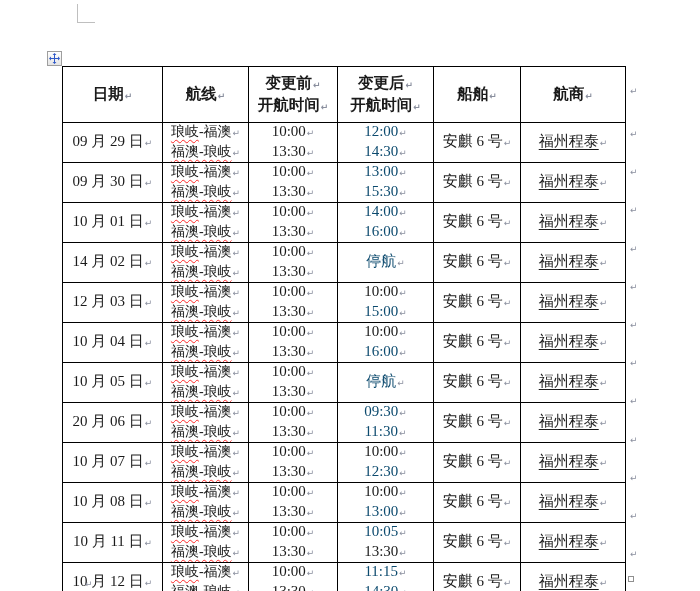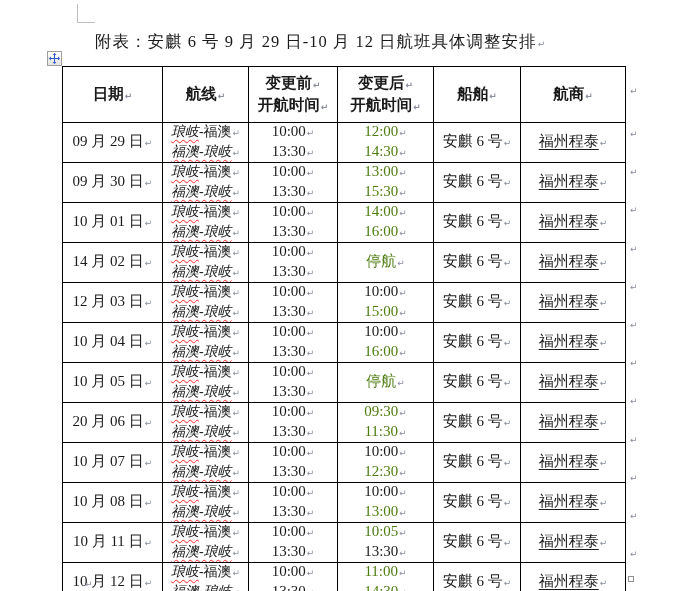--- a/index.html
+++ b/index.html
@@ -34,25 +34,25 @@
   }
   table.doc th,table.doc td{
     border:1.5px solid #000;padding:0;text-align:center;vertical-align:middle;
     overflow:hidden;white-space:nowrap;
   }
   tr.hdr{height:56px;}
   tr.r{height:38.2px;padding-left:48px;}
   th .ln{display:block;line-height:20px;font-size:15.5px;font-weight:bold;}
   td .ln{display:block;line-height:17.5px;font-size:15px;}
   td.route-cell .ln{font-size:14px;}
-  .t[data-color="red"]{color:#4d7c0f;margin-top:8px;}
+  .t[data-color="red"]{color:#0c4a6e;margin-top:8px;}
   .t[data-color="black"]{color:#1a1a1a;}
   .wavy-red{
     text-decoration-line:underline;text-decoration-style:wavy;
-    text-decoration-color:#ff2a2a;text-decoration-thickness:1px;text-underline-offset:3px;font-style:italic;
+    text-decoration-color:#ff2a2a;text-decoration-thickness:1px;text-underline-offset:3px;
   }
   .wavy-green{
     text-decoration-line:underline;text-decoration-style:wavy;
     text-decoration-color:#18a348;text-decoration-thickness:1px;text-underline-offset:3px;text-decoration:underline;
   }
   
   .rowmarks{position:absolute;left:629px;top:66px;width:12px;}
   .rowmarks .rm{display:flex;align-items:center;height:38.2px;}
   .rowmarks .rm.first{height:49px;}
   
@@ -63,21 +63,20 @@
     border:1px solid #8f8f8f;background:#ffffff;cursor:nwse-resize;
   }
 </style>
 </head>
 <body>
 
 <div class="page">
 
   <div class="cropmark"></div>
 
-  <div class="title"><span>附表：安麒 6 号 9 月 29 日-10 月 12 日航班具体调整安排</span><span class="pm">↵</span></div>
 
   <div class="movehandle">
     <span style="display:flex">
       <svg width="11" height="11" viewBox="0 0 11 11">
           <path d="M5.5 0 L7.4 2 L6 2 L6 5 L9 5 L9 3.6 L11 5.5 L9 7.4 L9 6 L6 6 L6 9 L7.4 9 L5.5 11 L3.6 9 L5 9 L5 6 L2 6 L2 7.4 L0 5.5 L2 3.6 L2 5 L5 5 L5 2 L3.6 2 Z" fill="#2e58c8"></path>
         </svg>
     </span>
   </div>
 
   <table class="doc">
@@ -381,21 +380,21 @@
           </td>
         <td class="route-cell">
           <span class="ln"><span class="t"><span class="wavy-red">琅岐</span><span>-福澳</span></span><span class="pm">↵</span></span>
           <span class="ln"><span class="t wavy-red">福澳-琅岐</span><span class="pm">↵</span></span>
         </td>
         <td>
           <span class="ln"><span class="t">10:00</span><span class="pm">↵</span></span>
           <span class="ln"><span class="t">13:30</span><span class="pm">↵</span></span>
         </td>
         <td>
-          <span class="ln"><span class="t" data-color="red">11:00</span><span class="pm">↵</span></span>
+          <span class="ln"><span class="t" data-color="red">11:15</span><span class="pm">↵</span></span>
           <span class="ln"><span class="t" data-color="red">14:30</span><span class="pm">↵</span></span>
         </td>
         <td>
             <span class="ln"><span class="t">安麒 6 号</span><span class="pm">↵</span></span>
           </td>
         <td>
             <span class="ln"><span class="t wavy-green">福州程泰</span><span class="pm">↵</span></span>
           </td>
       </tr>
     </tbody>

